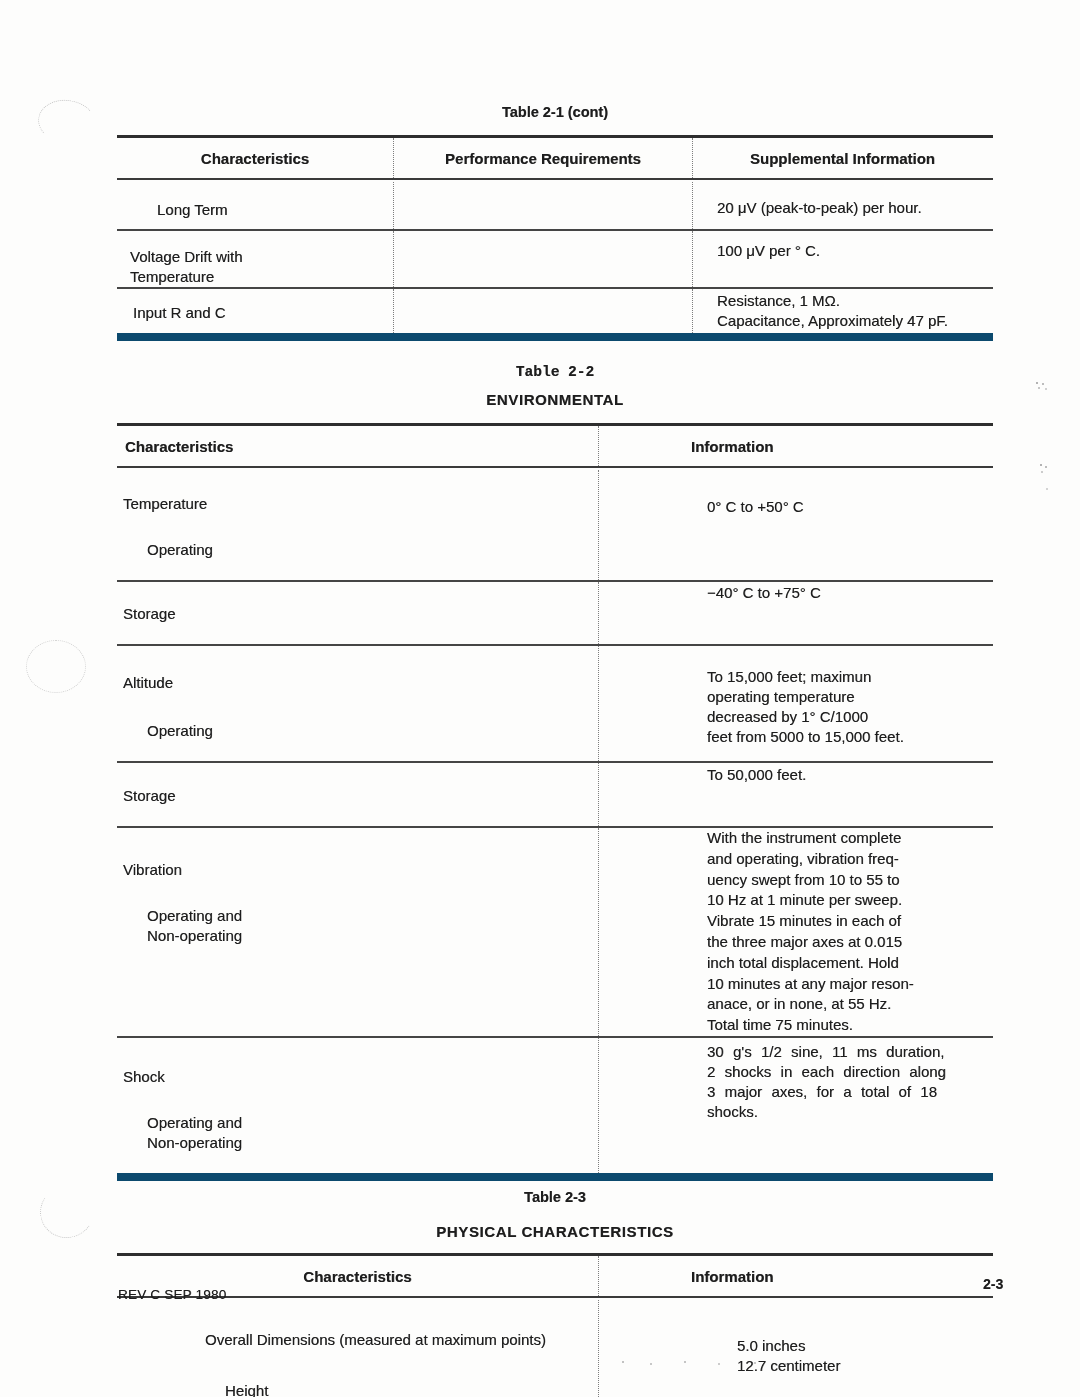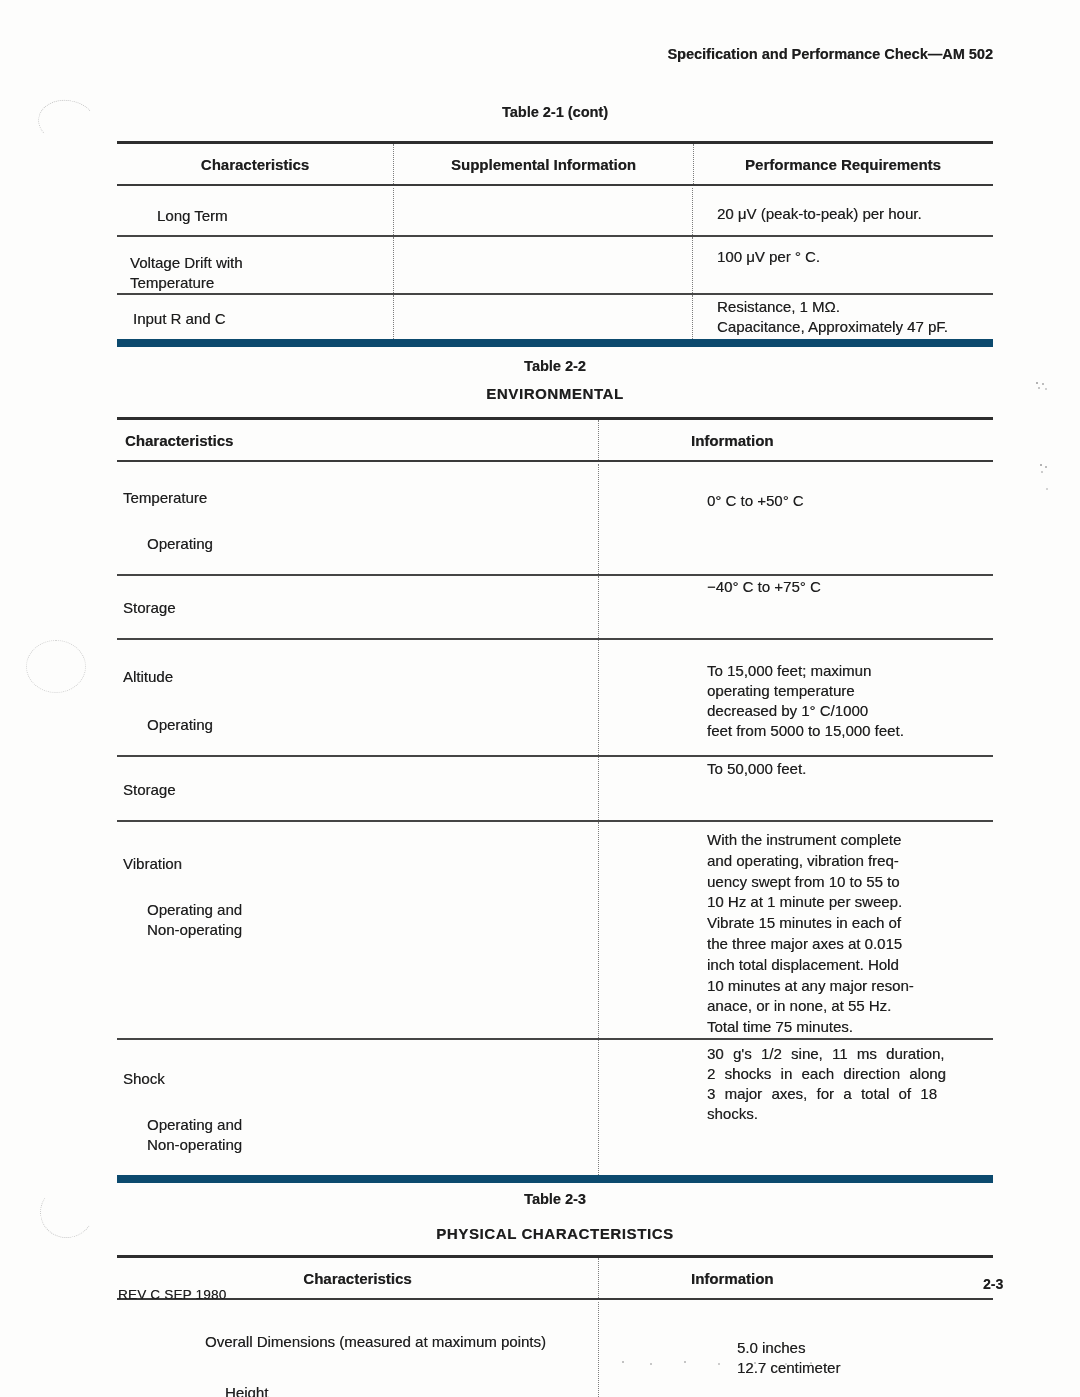--- a/index.html
+++ b/index.html
@@ -14,22 +14,22 @@
     overflow:hidden;
     text-shadow:0.3px 0.3px 0.45px rgba(25,25,25,0.55);
   }
   .page-header {
     position:absolute; top:44px; left:117px; width:876px;
     text-align:right; font-weight:bold; font-size:14.5px;
   }
   .content { position:absolute; top:102px; left:117px; width:876px; }
   .tbl-title { text-align:center; font-weight:bold; font-size:14.5px; }
   .tbl-subtitle { text-align:center; font-weight:bold; font-size:15px; letter-spacing:0.6px; }
-  .t1-title { margin-bottom:19px; }
-  .t2-title { margin-top:9px; }
+  .t1-title { margin-bottom:13px; }
+  .t2-title { margin-top:21px;font-family:Liberation Mono, monospace; }
   .t2-subtitle { margin-top:8px; }
   .t3-title { margin-top:6px; }
   .t3-subtitle { margin-top:15px; }
   .tbl { border-top:3px solid #2e2e2e; border-bottom:8px solid #0c4a6e; }
   .t2 { margin-top:13px; }
   .t3 { margin-top:11px; }
   .row { display:flex; align-items:stretch; }
   .row + .row { border-top:2px solid #454545; }
   .hsep { height:4px; border-top:2px solid #333; border-bottom:0; }
   .hsep2 { border-top:2px solid #3a3a3a; }
@@ -68,21 +68,21 @@
   .r-stor1 .info { padding-top:1px; }
   .r-alt { min-height:88px; }
   .r-alt .char { padding-top:7px; }
   .r-alt .char-sub { margin-top:8px; }
   .r-alt .info { padding-top:21px; }
   .r-stor2 { min-height:23px; }
   .r-stor2 .char { padding-top:3px; }
   .r-stor2 .info { padding-top:2px; }
   .r-vib { min-height:205px; }
   .r-vib .char { padding-top:12px; }
-  .r-vib .info { padding-top:8px; line-height:20.8px; }
+  .r-vib .info { line-height:20.8px; }
   .r-shock { min-height:85px; }
   .r-shock .char { padding-top:9px; }
   .r-shock .info { padding-top:4px; word-spacing:0.34em; }
   
   .t3 .info { padding-left:138px; }
   .r-dims { min-height:86px; }
   .r-dims .char { padding-top:10px; }
   .r-dims .char-main { margin-left:88px; }
   .r-dims .char-sub { margin-left:108px; margin-top:11px; }
   .r-dims .info { padding-top:36px; }
@@ -108,32 +108,29 @@
 
 <div class="page">
 
   <div class="arc arc1"></div>
   <div class="arc arc2"></div>
   <div class="arc arc3"></div>
   <div class="smudge sm1"></div>
   <div class="smudge sm2"></div>
   <div class="dots"></div>
 
-  <div class="page-header">
-    <span>Specification and Performance Check—AM 502</span>
-  </div>
 
   <div class="content">
 
     <div class="tbl-title t1-title">Table 2-1 (cont)</div>
     <div class="tbl t1">
       <div class="row hsep2-none">
         <div class="cell cA th">Characteristics</div>
+        <div class="cell cB th">Performance Requirements</div>
         <div class="cell cC th">Supplemental Information</div>
-        <div class="cell cB th">Performance Requirements</div>
       </div>
       <div class="hsep hsep2"></div>
       <div class="row r-longterm">
         <div class="cell cA char">Long Term</div>
         <div class="cell cB"></div>
         <div class="cell cC info">20 μV (peak-to-peak) per hour.</div>
       </div>
       <div class="row r-vdrift">
         <div class="cell cA char">Voltage Drift with
 Temperature</div>

